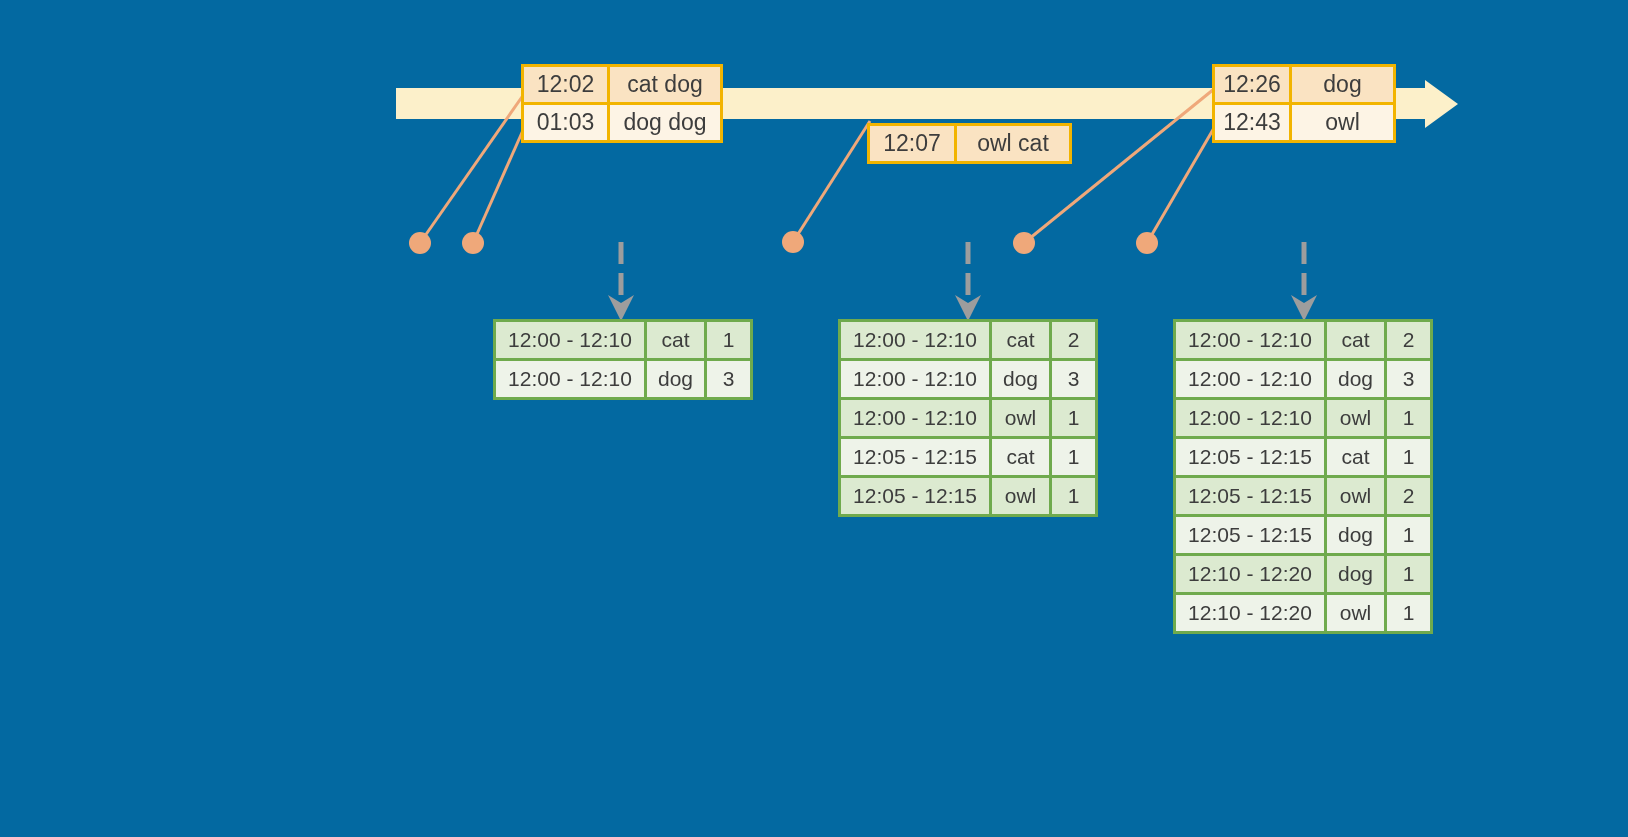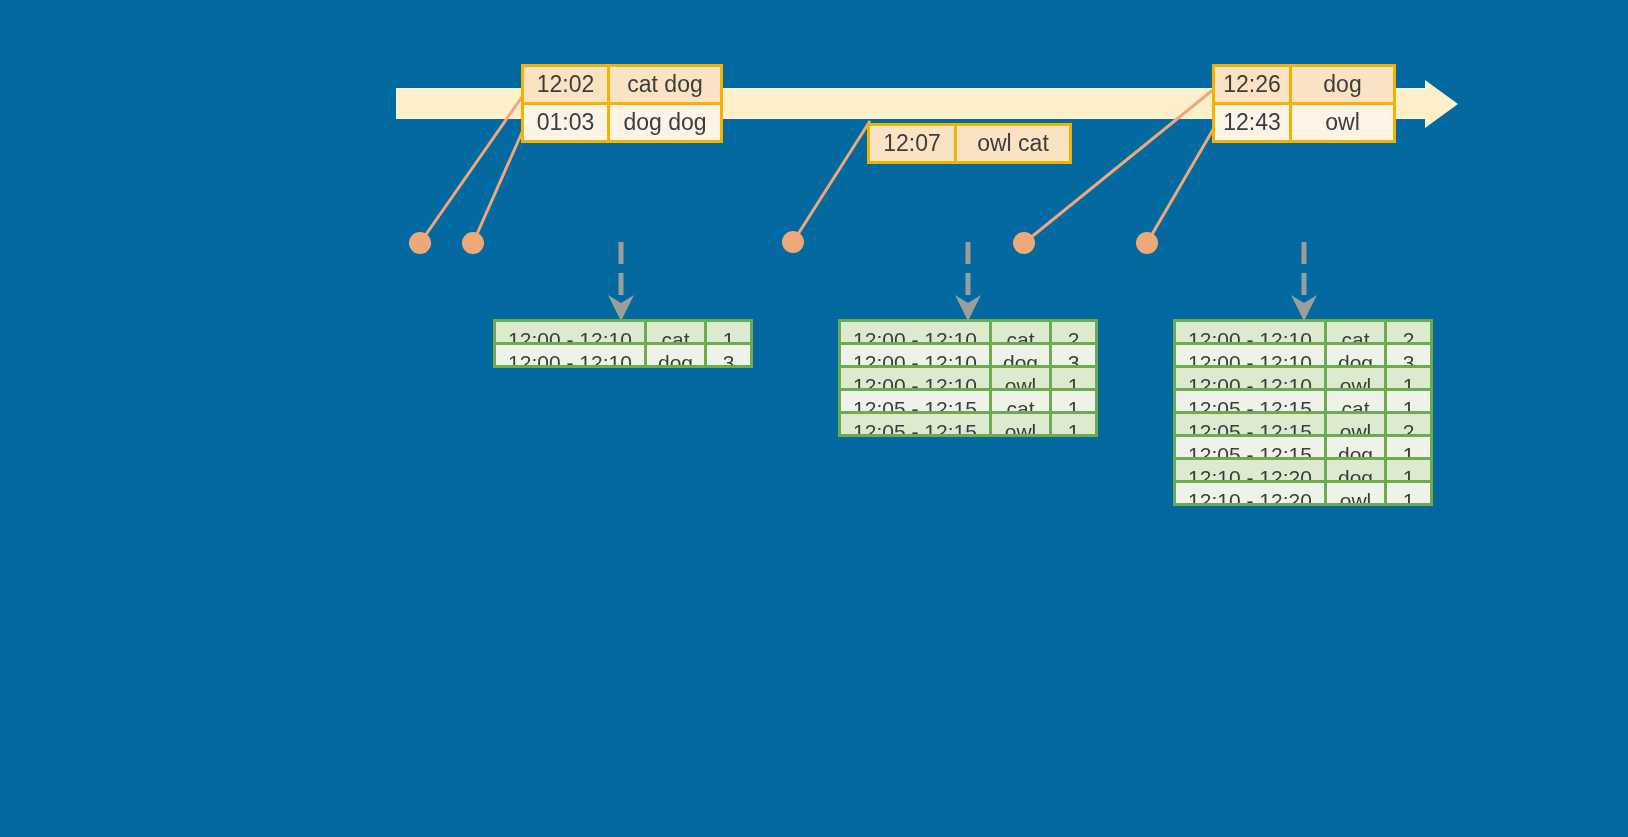--- a/index.html
+++ b/index.html
@@ -17,21 +17,21 @@
   .etable { position:absolute; display:grid; gap:3px; border:3px solid #f2b400; background:#f2b400; z-index:3; font-size:23px; }
   .etable .cell { height:35px; line-height:35px; text-align:center; white-space:nowrap; overflow:hidden; }
   #event-0 { left:521px; top:64px;  grid-template-columns:83px 110px; }
   #event-1 { left:867px; top:83px;  grid-template-columns:84px 112px;margin-top:40px; }
   #event-2 { left:1212px; top:64px; grid-template-columns:74px 101px; }
   .e-a { background:#fae3c2; }
   .e-b { background:#fdf4e5; }
   
   .gtable { position:absolute; top:319px; display:grid; grid-template-columns:148px 57px 43px; gap:3px;
     border:3px solid #6faa4d; background:#6faa4d; z-index:3; font-size:21px; }
-  .gtable .cell { height:20px; line-height:36px; text-align:center; white-space:nowrap; overflow:hidden; }
+  .gtable .cell { height:36px; line-height:36px; text-align:center; white-space:nowrap; overflow:hidden; }
   #result-0 { left:493px; }
   #result-1 { left:838px; }
   #result-2 { left:1173px; }
   .g-a { background:#dcead0; }
   .g-b { background:#eef3e9; }
   .trow { display:contents; }
 </style>
 </head>
 <body>
 

